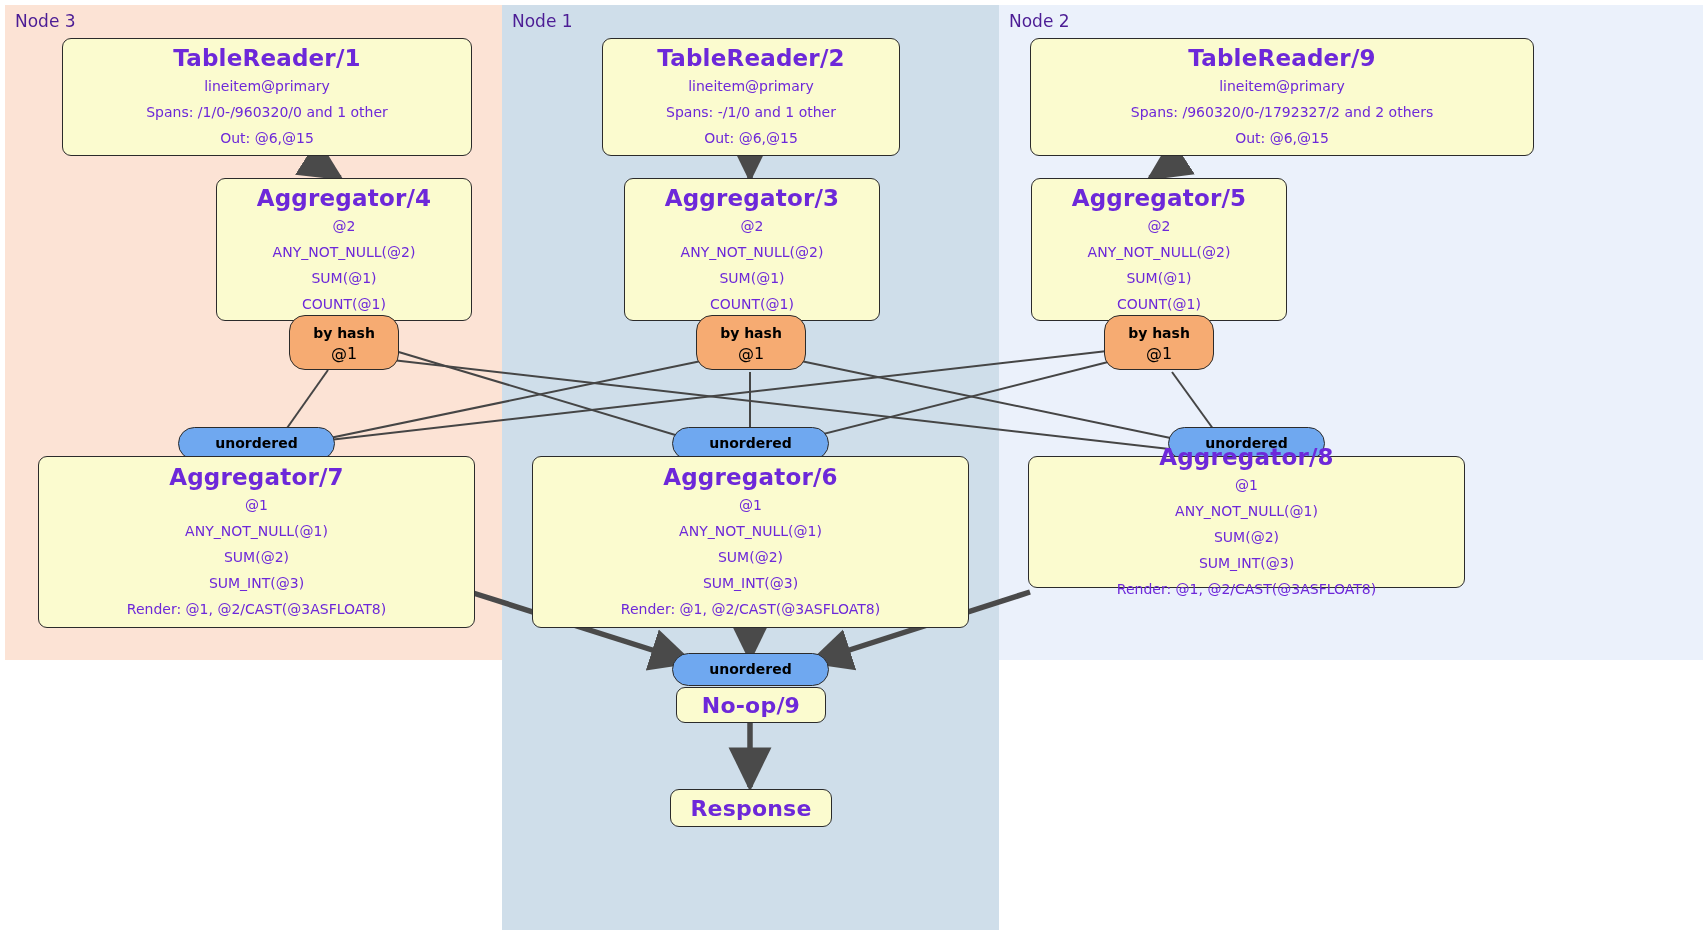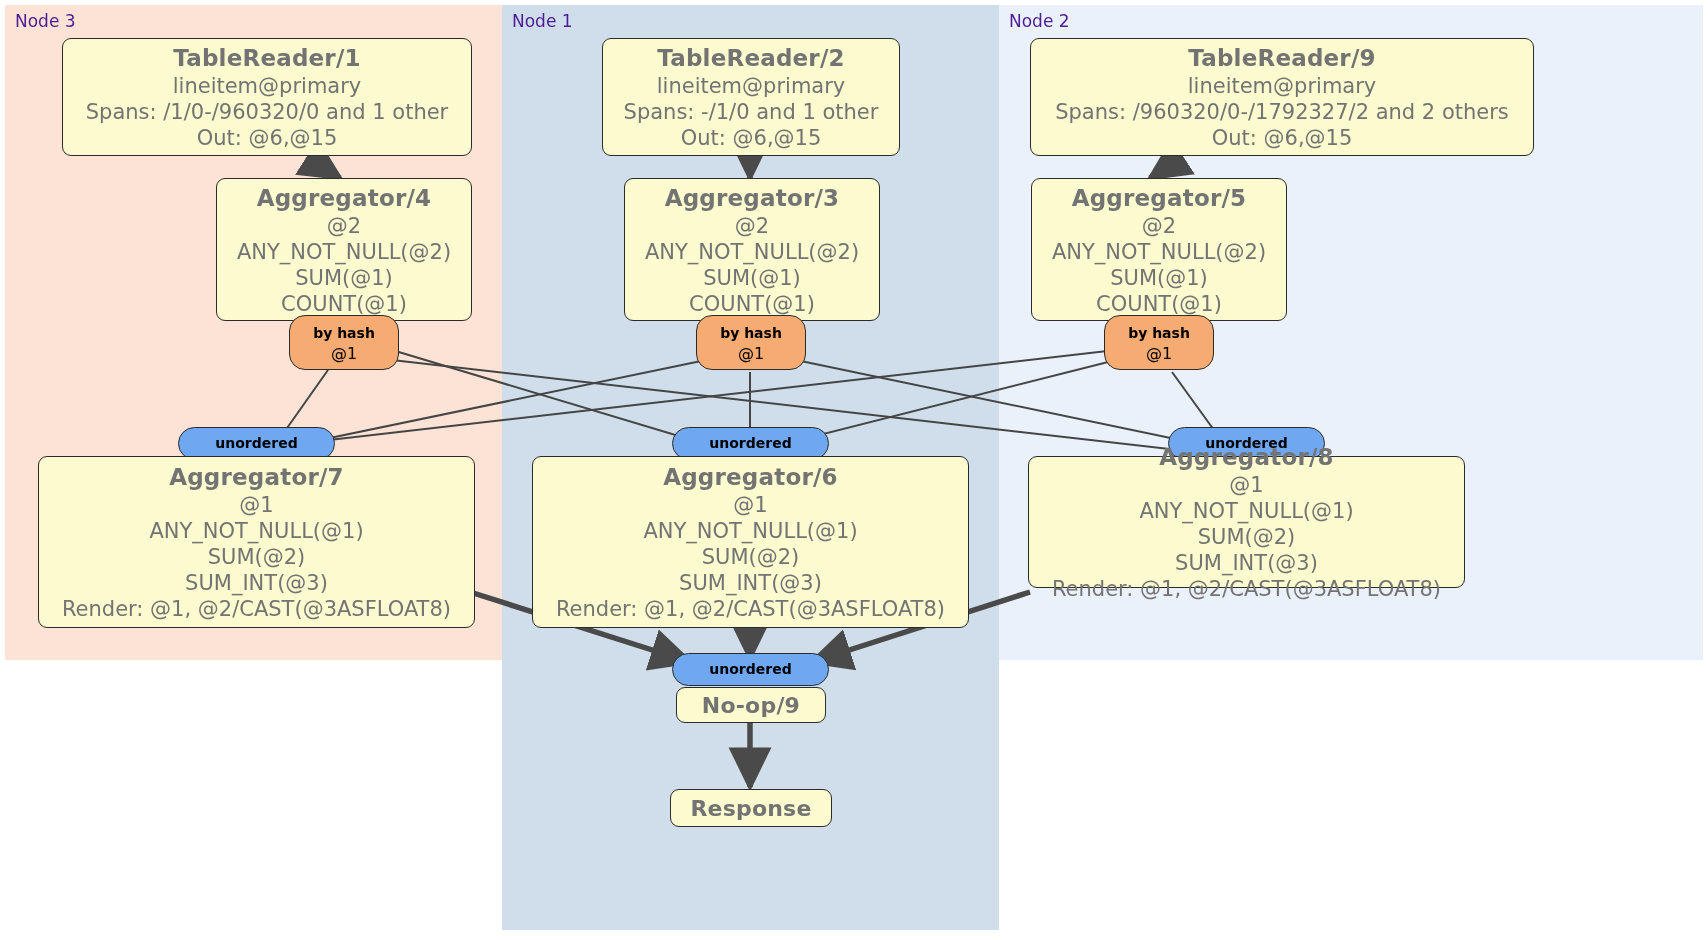--- a/index.html
+++ b/index.html
@@ -13,26 +13,26 @@
   .node-panel{position:absolute;box-sizing:border-box;}
   .node-label{
     position:absolute;left:10px;top:6px;
     font-size:17px;color:#4c1d95;line-height:20px;white-space:nowrap;
   }
 
   
   .proc{
     position:absolute;box-sizing:border-box;
     background:#fbfbcf;border:1.6px solid #2b2b2b;border-radius:9px;
-    text-align:center;color:#737373;
+    text-align:center;color:#6d28d9;
     display:flex;flex-direction:column;justify-content:center;
     padding:5px 8px;
   }
   .proc .title{font-weight:bold;font-size:23px;line-height:30px;letter-spacing:.2px;}
-  .proc .line{font-size:21px;line-height:26px;white-space:nowrap;}
+  .proc .line{font-size:14px;line-height:26px;white-space:nowrap;}
   .proc.compact{padding:2px 14px;}
   .proc.compact .title{font-size:22px;line-height:31px;}
 
   
   .oval{
     position:absolute;box-sizing:border-box;
     border:1.6px solid #2b2b2b;border-radius:16px;
     display:flex;flex-direction:column;align-items:center;justify-content:center;
     color:#000;text-align:center;
   }

